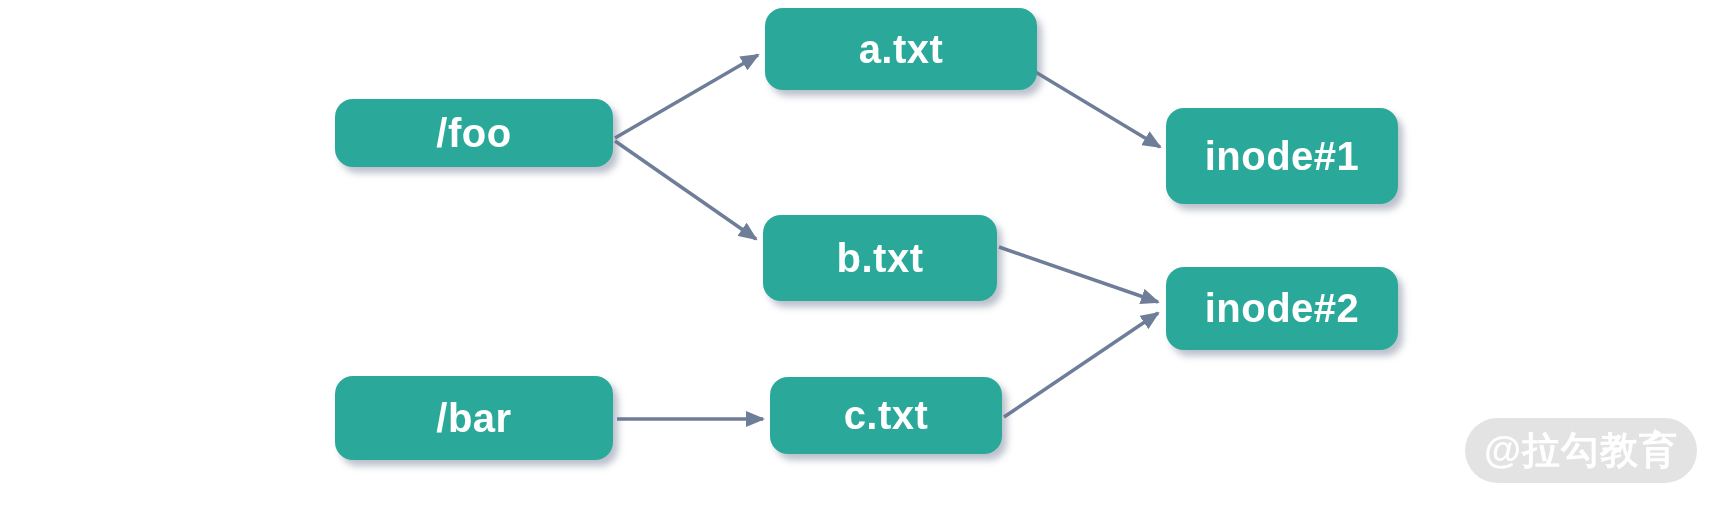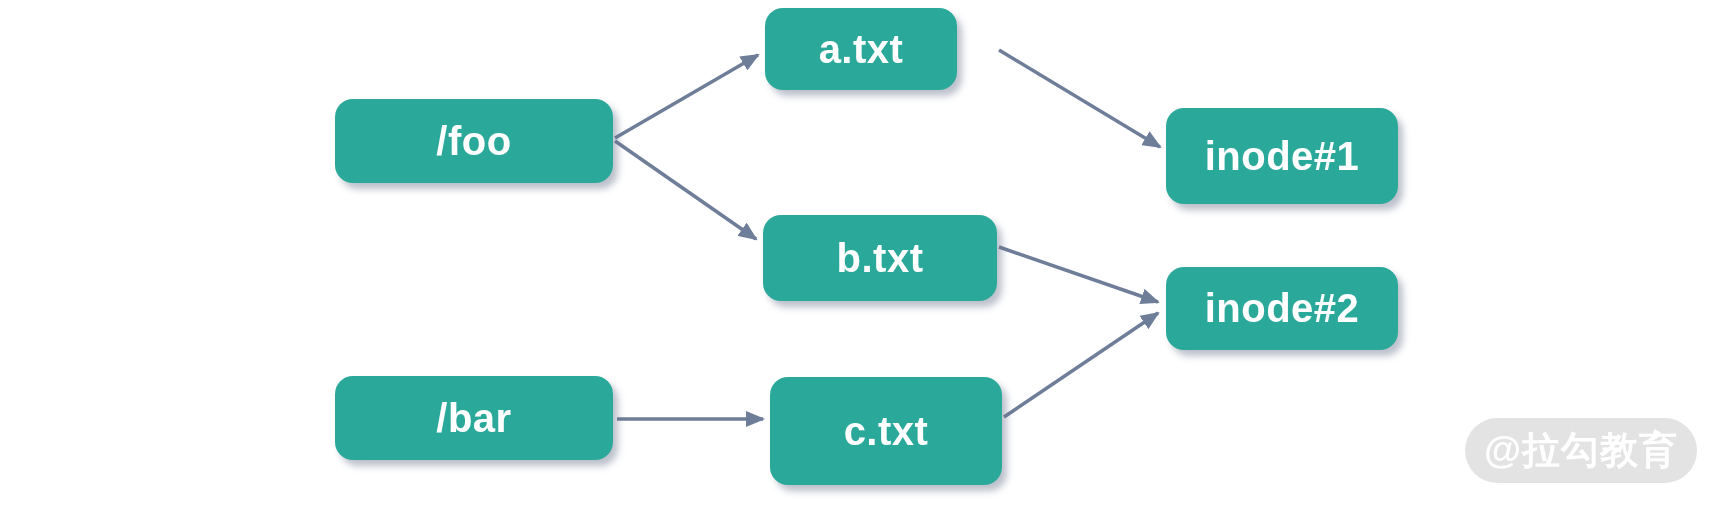--- a/index.html
+++ b/index.html
@@ -29,25 +29,25 @@
     align-items: center;
     justify-content: center;
     background: var(--node-fill, #2aa99a);
     color: var(--node-text, #ffffff);
     border-radius: 18px;
     font-size: 40px;
     font-weight: bold;
     letter-spacing: 0.5px;
     box-shadow: 5px 6px 7px rgba(105, 115, 140, 0.45);
   }
-  .node-foo    { left: 335px;  top: 99px;  width: 278px; height: 84px; }
+  .node-foo    { left: 335px;  top: 99px;  width: 278px; height: 68px; }
   .node-bar    { left: 335px;  top: 376px; width: 278px; height: 84px; }
-  .node-a      { left: 765px;  top: 8px;   width: 192px; height: 82px; }
+  .node-a      { left: 765px;  top: 8px;   width: 272px; height: 82px; }
   .node-b      { left: 763px;  top: 203px; width: 234px; height: 86px; margin-top: 12px; }
-  .node-c      { left: 770px;  top: 377px; width: 232px; height: 108px; }
+  .node-c      { left: 770px;  top: 377px; width: 232px; height: 77px; }
   .node-inode1 { left: 1166px; top: 108px; width: 232px; height: 96px; }
   .node-inode2 { left: 1166px; top: 267px; width: 232px; height: 83px; }
   .watermark {
     position: absolute;
     left: 1465px;
     top: 418px;
     width: 232px;
     height: 65px;
     border-radius: 33px;
     background: var(--watermark-bg, #e3e3e3);

